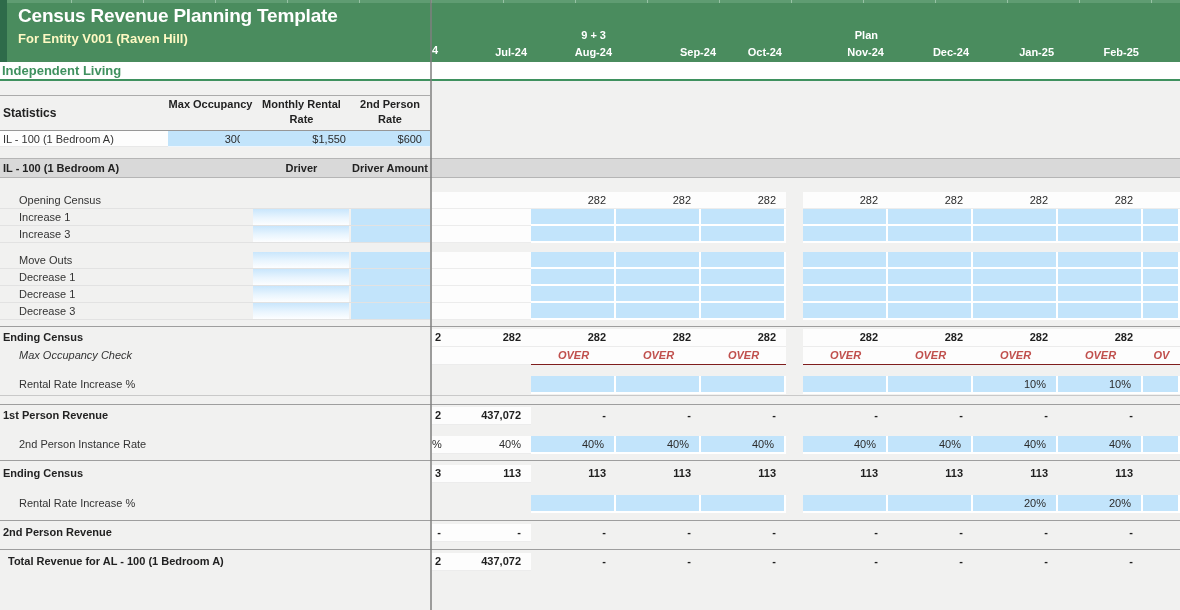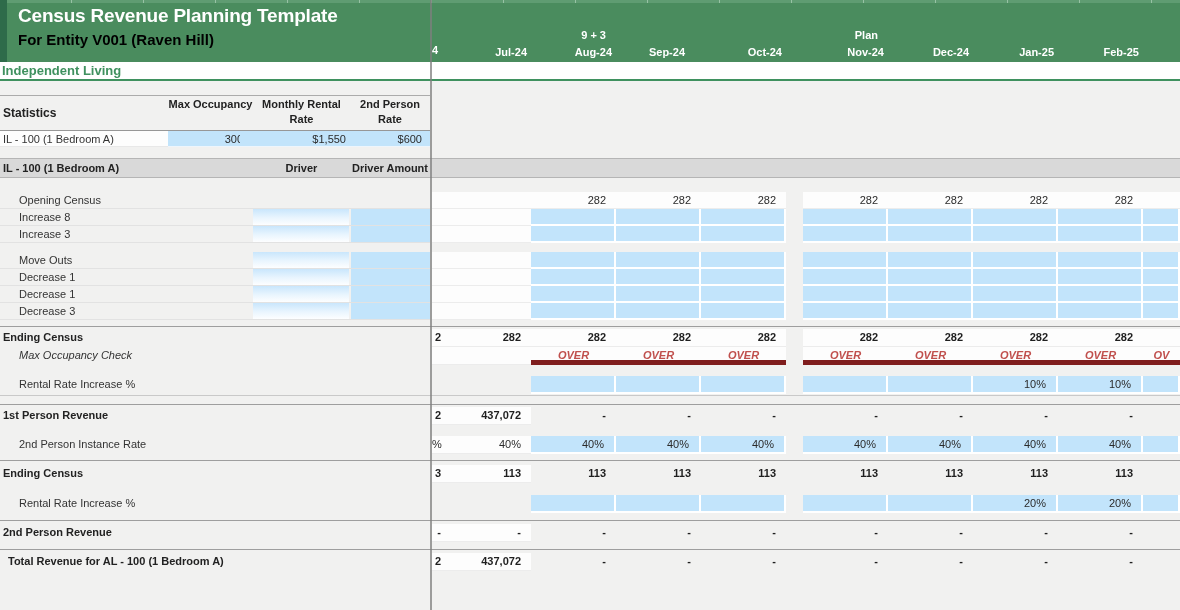--- a/index.html
+++ b/index.html
@@ -4,21 +4,21 @@
 <style>
   html,body{margin:0;padding:0;}
   body{font-family:"Liberation Sans","DejaVu Sans",sans-serif;}
   .sheet{position:relative;width:1180px;height:610px;background:#f1f1f0;overflow:hidden;}
 
   
   .ghead{position:absolute;left:0;top:0;width:1180px;height:62px;background:#4a8c5e;}
   .ghead .topstrip{position:absolute;left:0;top:0;width:100%;height:3px;background:repeating-linear-gradient(90deg,#5f9c72 0 71px,#97c2a4 71px 72px);}
   .gdark{position:absolute;left:0;top:0;width:7px;height:62px;background:#2e6b4a;}
   .gtitle{position:absolute;left:18px;top:5px;font-size:19px;font-weight:bold;color:#fff;letter-spacing:-0.2px;}
-  .gsub{position:absolute;left:18px;top:31px;font-size:15px;font-weight:bold;color:#000000;}
+  .gsub{position:absolute;left:18px;top:31px;font-size:13px;font-weight:bold;color:#fef9c3;}
   .gmonth{position:absolute;top:44px;height:16px;line-height:16px;font-size:11px;font-weight:bold;color:#fff;text-align:right;box-sizing:border-box;padding-right:4px;}
   .gperiod{position:absolute;top:28px;height:14px;line-height:14px;font-size:11px;font-weight:bold;color:#fff;text-align:right;box-sizing:border-box;padding-right:10px;}
   .gpartial{position:absolute;left:432px;top:44px;font-size:11px;font-weight:bold;color:#fff;}
 
   
   .ilrow{position:absolute;left:0;top:62px;width:1180px;height:17px;background:#fff;border-bottom:2px solid #3f915f;}
   .ilrow span{position:absolute;left:2px;top:1px;font-size:13px;font-weight:bold;color:#3f915f;}
 
   
   .stats{position:absolute;left:0;top:95px;width:430px;}
@@ -53,21 +53,21 @@
   .tlabel.item{left:19px;}
   .tlabel.italic{left:19px;font-style:italic;}
   .tlabel.b0{left:3px;font-weight:bold;color:#222;}
   .tlabel.b1{left:8px;font-weight:bold;color:#222;}
   .drv{position:absolute;left:253px;width:96px;top:0;bottom:1px;background:linear-gradient(180deg,#c9e6fc 0%,#e9f5fe 55%,#fdfeff 100%);border-right:2px solid #f1f1f0;}
   .drva{position:absolute;left:351px;width:79px;top:0;bottom:1px;background:#c2e4fb;}
   .cell{position:absolute;top:0;bottom:0;font-size:11px;line-height:16px;text-align:right;padding-right:10px;box-sizing:border-box;color:#2b2b2b;white-space:nowrap;overflow:hidden;}
   .cell.w{background:#fdfdfd;border-bottom:1px solid #ececec;}
   .cell.b{background:#c2e4fb;border-bottom:2px solid #fff;border-right:2px solid #fff;}
   .cell.p{background:transparent;}
-  .cell.c{background:#fdfdfd;border-bottom:5px solid #7f1d1d;color:#c0504d;font-weight:bold;font-style:italic;text-align:center;padding-right:0;}
+  .cell.c{background:#fdfdfd;border-bottom:1px solid #7f1d1d;color:#c0504d;font-weight:bold;font-style:italic;text-align:center;padding-right:0;}
   .cell.jun{padding-right:5px;}
   .trow.boldrow .cell{font-weight:bold;color:#1f1f1f;}
 
   
   .freeze{position:absolute;left:430px;top:0;width:2px;height:610px;background:#7f7f7f;opacity:.75;}
 </style>
 </head>
 <body>
 
 <div class="sheet">
@@ -76,21 +76,21 @@
     <div class="topstrip"></div>
     <div class="gdark"></div>
     <div class="gtitle">Census Revenue Planning Template</div>
     <div class="gsub">For Entity V001 (Raven Hill)</div>
     <div class="gpartial">4</div>
     <div class="gperiod" style="left:531px;width:85px;">9 + 3</div>
     <div class="gperiod" style="left:803px;width:85px;">Plan</div>
     <div id="months">
         <div class="gmonth" style="left: 446px; width: 85px;">Jul-24</div>
         <div class="gmonth" style="left: 531px; width: 85px;">Aug-24</div>
-        <div class="gmonth" style="left: 604px; width: 85px;">Sep-24</div>
+        <div class="gmonth" style="left: 635px; width: 85px;">Sep-24</div>
         <div class="gmonth" style="left: 701px; width: 85px;">Oct-24</div>
         <div class="gmonth" style="left: 803px; width: 85px;">Nov-24</div>
         <div class="gmonth" style="left: 888px; width: 85px;">Dec-24</div>
         <div class="gmonth" style="left: 973px; width: 85px;">Jan-25</div>
         <div class="gmonth" style="left: 1058px; width: 85px;">Feb-25</div>
       </div>
   </div>
 
   <div class="ilrow">
     <span>Independent Living</span>
@@ -127,21 +127,21 @@
         <div class="cell w" style="left: 616px; width: 85px;">282</div>
         <div class="cell w" style="left: 701px; width: 85px;">282</div>
         <div class="cell w" style="left: 803px; width: 85px;">282</div>
         <div class="cell w" style="left: 888px; width: 85px;">282</div>
         <div class="cell w" style="left: 973px; width: 85px;">282</div>
         <div class="cell w" style="left: 1058px; width: 85px;">282</div>
         <div class="cell w" style="left: 1143px; width: 37px;"></div>
       </div>
       <div class="trow" style="height: 17px;">
         <div class="labelbg sep"></div>
-        <div class="tlabel item">Increase 8</div>
+        <div class="tlabel item">Increase 1</div>
         <div class="drv"></div>
         <div class="drva"></div>
         <div class="cell w jun" style="left: 432px; width: 14px;"></div>
         <div class="cell w" style="left: 446px; width: 85px;"></div>
         <div class="cell b" style="left: 531px; width: 85px;"></div>
         <div class="cell b" style="left: 616px; width: 85px;"></div>
         <div class="cell b" style="left: 701px; width: 85px;"></div>
         <div class="cell b" style="left: 803px; width: 85px;"></div>
         <div class="cell b" style="left: 888px; width: 85px;"></div>
         <div class="cell b" style="left: 973px; width: 85px;"></div>

